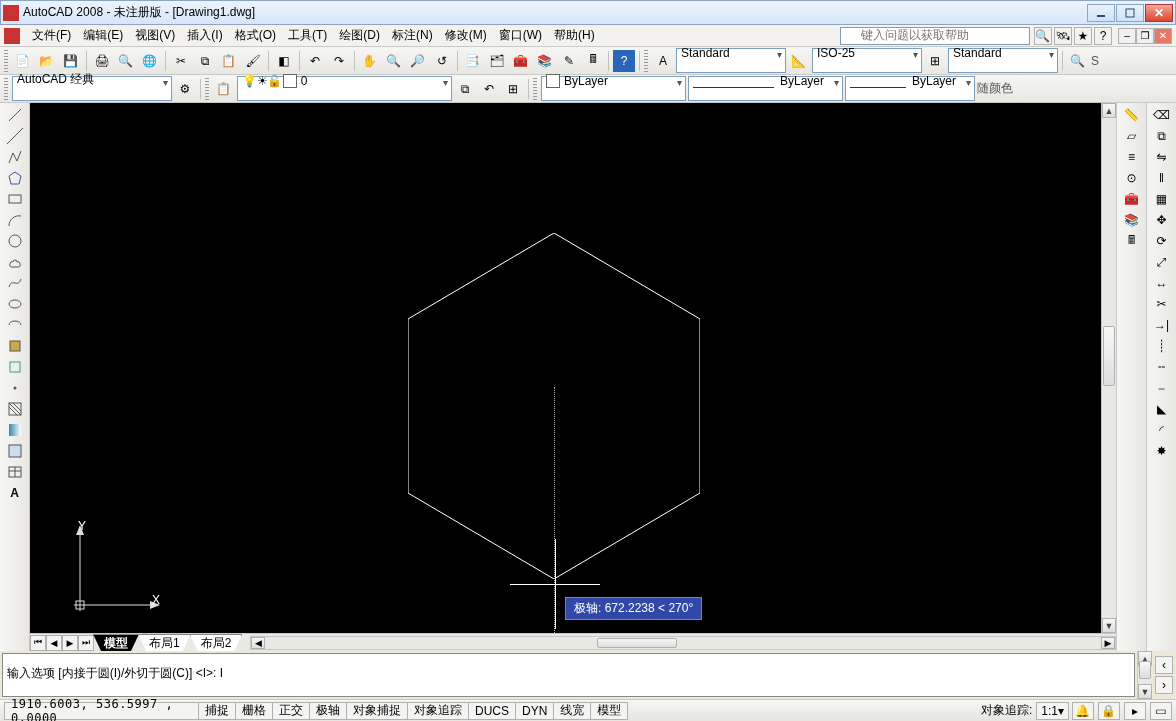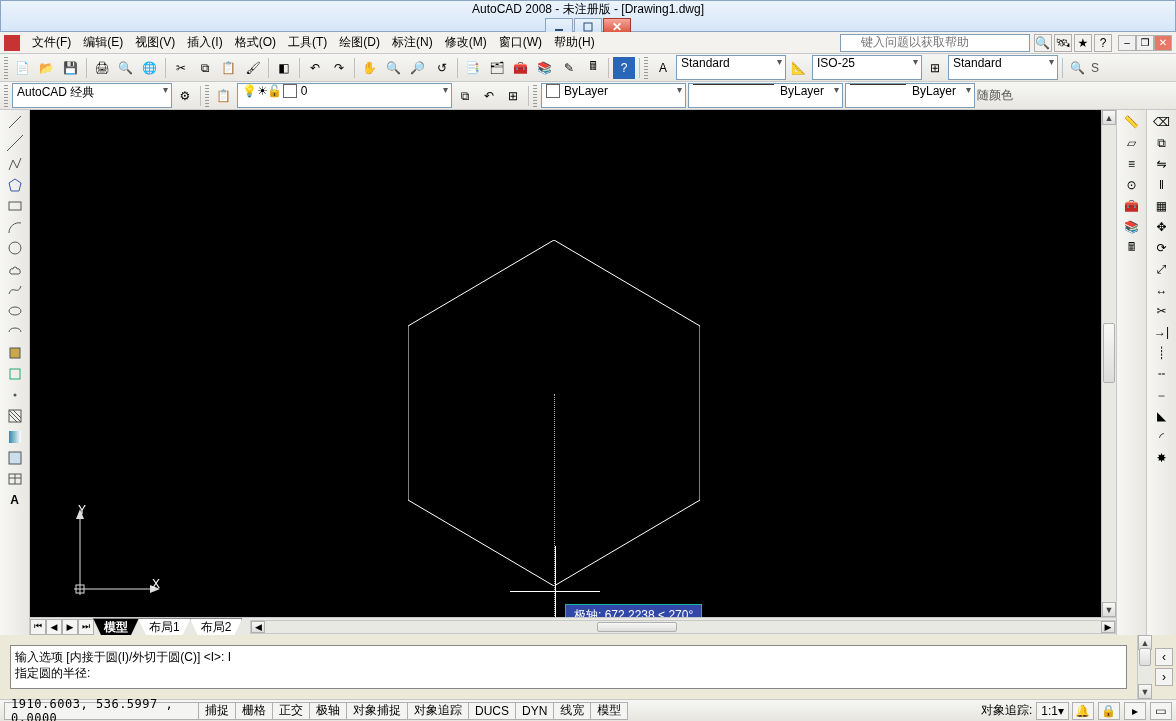--- a/index.html
+++ b/index.html
@@ -1,19 +1,19 @@
 <!DOCTYPE html>
 <html><head>
   <meta charset="utf-8">
   <style>
     * { margin: 0; padding: 0; box-sizing: border-box; font-family: "Microsoft YaHei", "SimSun", sans-serif; font-size: 12px; }
     body { width: 1176px; height: 721px; overflow: hidden; background: #ece9d8; display: flex; flex-direction: column; }
 
     
-    .title-bar { height: 32px; background: linear-gradient(to bottom, #ebf4fc, #d6e6f9); display: flex; align-items: center; padding: 0 2px; border: 1px solid #8ba5c2; flex-direction: column; }
+    .title-bar { height: 25px; background: linear-gradient(to bottom, #ebf4fc, #d6e6f9); display: flex; align-items: center; padding: 0 2px; border: 1px solid #8ba5c2; }
     .title-bar .app-icon { width: 16px; height: 16px; background: #c73232; margin-right: 4px; }
     .title-bar .title-text { flex: 1; color: #000; }
     .title-bar .win-btns { display: flex; gap: 1px; }
     .title-bar .win-btn { width: 28px; height: 18px; background: linear-gradient(#e9f2fb,#cfe3f8); border: 1px solid #8ba5c2; display:flex;align-items:center;justify-content:center; cursor:pointer; }
     .title-bar .win-btn.close { background: linear-gradient(#f7a59b,#d9462f); border-color:#a8362a; color:#fff; font-weight:bold;}
     .title-bar .win-btn svg { display:block; }
 
     
     .menu-bar { height: 22px; background: #f3f2ee; display: flex; align-items: center; padding: 0 4px; border-bottom: 1px solid #c8c8c8; }
     .menu-bar .app-icon2 { width: 16px; height: 16px; background: #c73232; margin-right: 6px; }
@@ -24,21 +24,21 @@
     .help-icons .hi { width: 18px; height: 18px; border: 1px solid #b0b0b0; display:flex;align-items:center;justify-content:center; cursor:pointer; }
     .child-btns { display:flex; gap:0; margin-left:6px; }
     .child-btns .cb { width:18px; height:16px; border: 1px solid #b0b0b0; background:#f0f0f0; display:flex;align-items:center;justify-content:center; cursor:pointer; font-size:10px;}
     .child-btns .cb.close { background:#e67866; color:#fff; }
 
     
     .toolbar-row { height: 28px; background: linear-gradient(#f6f6f4,#e8e7e2); border-bottom: 1px solid #c8c8c8; display: flex; align-items: center; padding: 0 4px; gap: 2px; }
     .tb-grip { width: 4px; height: 22px; background: repeating-linear-gradient(to bottom,#999 0 1px,transparent 1px 3px); margin-right:2px; }
     .tb-btn { width: 22px; height: 22px; border: 1px solid transparent; display:flex;align-items:center;justify-content:center; cursor:pointer; }
     .tb-sep { width: 1px; height: 20px; background: #c0c0c0; margin: 0 2px; }
-    .tb-select { height: 25px; border: 1px solid #7e9db9; background: #fff; padding: 0 18px 0 4px; display:flex; align-items:flex-start; position:relative; cursor:pointer; }
+    .tb-select { height: 25px; border: 1px solid #7e9db9; background: #fff; padding: 0 18px 12px 4px; display:flex; align-items:flex-end; position:relative; cursor:pointer; }
     .tb-select::after { content:"▾"; position:absolute; right:3px; color:#555; font-size:10px; }
     .tb-layer-swatch { width: 14px; height: 14px; border:1px solid #666; margin-right: 4px; }
 
     
     .main-area { flex: 1; display: flex; min-height: 0; }
     .vpalette { width: 30px; background: linear-gradient(to right,#f6f6f4,#e8e7e2); border-right: 1px solid #c8c8c8; display:flex; flex-direction:column; align-items:center; padding:2px 0; gap:1px; }
     .vpalette.right { border-right:none; border-left:1px solid #c8c8c8; }
     .vbtn { width: 22px; height: 20px; border:1px solid transparent; display:flex;align-items:center;justify-content:center; cursor:pointer; }
 
     
@@ -64,21 +64,21 @@
     .tabs-nav { display:flex; }
     .tabs-nav .nb { width:16px; height:16px; border:1px solid #b0b0b0; background:#f4f4f2; display:flex;align-items:center;justify-content:center; font-size:9px; cursor:pointer; }
     .tab { padding: 0 10px; height:17px; background:#fff; border:1px solid #888; border-bottom:none; margin-left:-1px; display:flex;align-items:center; cursor:pointer; clip-path: polygon(0 0,100% 0,calc(100% - 8px) 100%,8px 100%);}
     .tab.active { background:#000; color:#fff; font-weight:bold;}
     .hscroll { flex:1; height:14px; background:#e9e9e4; border:1px solid #c8c8c8; margin-left:8px; position:relative; }
     .hscroll .thumb{ position:absolute; top:1px; bottom:1px; left:40%; width:80px; background:linear-gradient(#f8f8f6,#ddd); border:1px solid #b0b0b0; border-radius:2px;}
     .hscroll .ha{ position:absolute; top:0; bottom:0; width:14px; background:linear-gradient(#f8f8f6,#ddd); border:1px solid #b0b0b0; display:flex;align-items:center;justify-content:center; font-size:9px;}
     .hscroll .ha.l{left:0} .hscroll .ha.r{right:0}
 
     
-    .cmd-area { height: 44px; background:#fff; border:1px solid #888; margin: 10px; padding: 4px 4px; font-family: "SimSun", monospace; font-size:13px; overflow:hidden; line-height:1.3;}
+    .cmd-area { height: 44px; background:#fff; border:1px solid #888; margin: 2px; padding: 12px 4px; font-family: "SimSun", monospace; font-size:13px; overflow:hidden; line-height:1.3;}
     .cmd-wrap { display:flex; }
     .cmd-scroll { width:15px; background:#e9e9e4; border-left:1px solid #c8c8c8; position:relative; }
     .cmd-scroll .sv-thumb{ top:20%; height:18px; }
     .cmd-side { width:24px; display:flex; flex-direction:column; justify-content:center; align-items:center; gap:2px; }
     .cmd-side .csb{ width:18px; height:18px; border:1px solid #b0b0b0; background:#f4f4f2; cursor:pointer; display:flex;align-items:center;justify-content:center;}
 
     
     .status-bar { height: 22px; background: linear-gradient(#f6f6f4,#e6e5df); border-top:1px solid #c8c8c8; display:flex; align-items:center; padding:0 4px; gap:0; }
     .status-cell { padding: 0 6px; height:18px; border:1px solid #b0b0b0; background:#f4f4f2; display:flex;align-items:center; margin-right:-1px; cursor:pointer;}
     .status-coord { width: 195px; justify-content:flex-start; font-family:"Consolas",monospace; letter-spacing:0.5px; }
@@ -403,21 +403,20 @@
     <div class="vbtn">⎯</div>
     <div class="vbtn">◣</div>
     <div class="vbtn">◜</div>
     <div class="vbtn">✸</div>
   </div>
 </div>
 
 <div class="cmd-wrap">
   <div class="cmd-area" style="flex:1">
     <div>输入选项 [内接于圆(I)/外切于圆(C)] &lt;I&gt;: I</div>
-    <div>指定圆的半径: </div>
   </div>
   <div class="cmd-scroll">
     <div class="sv-arrow top">▲</div>
     <div class="sv-thumb"></div>
     <div class="sv-arrow bot">▼</div>
   </div>
   <div class="cmd-side">
     <div class="csb">‹</div>
     <div class="csb">›</div>
   </div>

